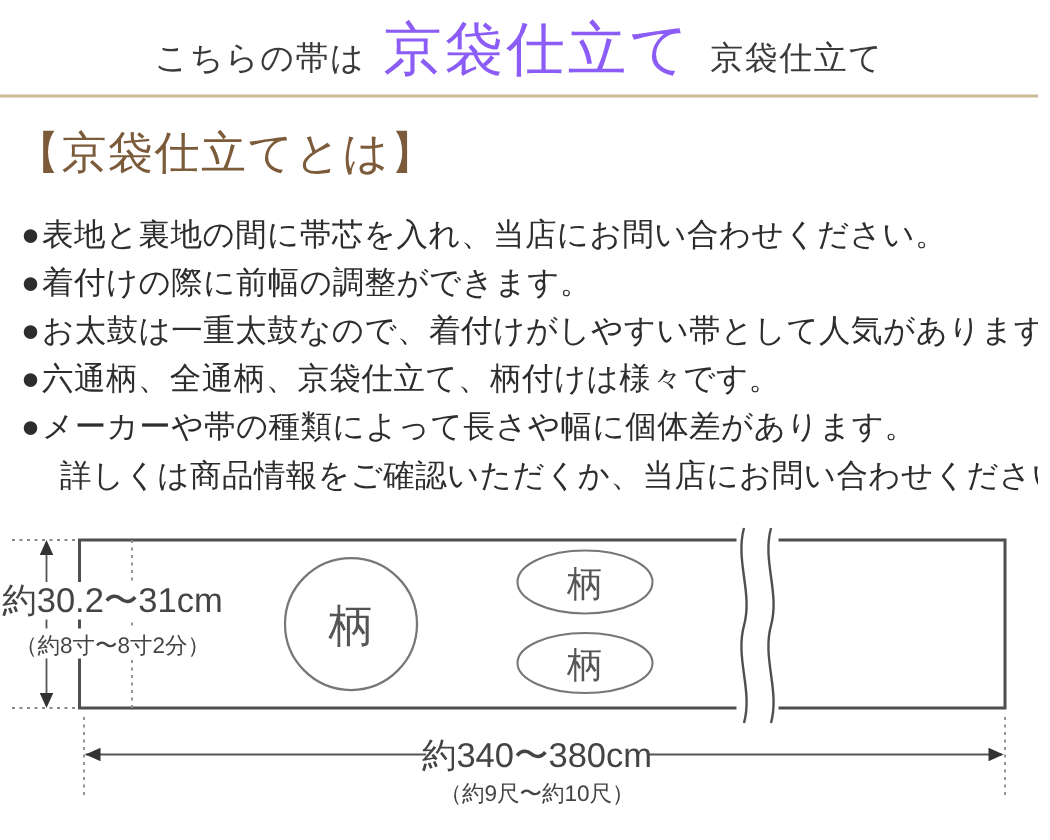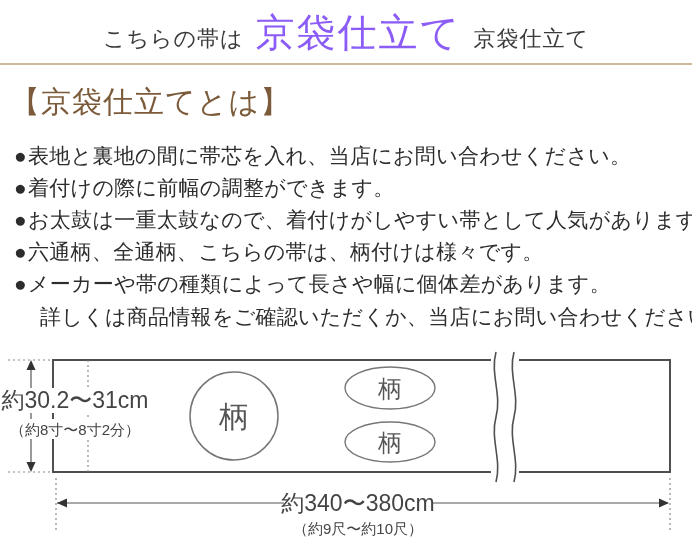--- a/index.html
+++ b/index.html
@@ -70,21 +70,21 @@
     <li>
       <span class="marker">●</span><span>表地と裏地の間に帯芯を入れ、当店にお問い合わせください。</span>
     </li>
     <li>
       <span class="marker">●</span><span>着付けの際に前幅の調整ができます。</span>
     </li>
     <li>
       <span class="marker">●</span><span>お太鼓は一重太鼓なので、着付けがしやすい帯として人気があります。</span>
     </li>
     <li>
-      <span class="marker">●</span><span>六通柄、全通柄、こちらの帯は、柄付けは様々です。</span>
+      <span class="marker">●</span><span>六通柄、全通柄、京袋仕立て、柄付けは様々です。</span>
     </li>
     <li>
       <span class="marker">●</span><span>メーカーや帯の種類によって長さや幅に個体差があります。</span>
     </li>
   </ul>
 
   <div class="note">詳しくは商品情報をご確認いただくか、当店にお問い合わせください。</div>
 
   <svg class="diagram" width="700" height="220" viewBox="0 0 700 220" xmlns="http://www.w3.org/2000/svg">
 

